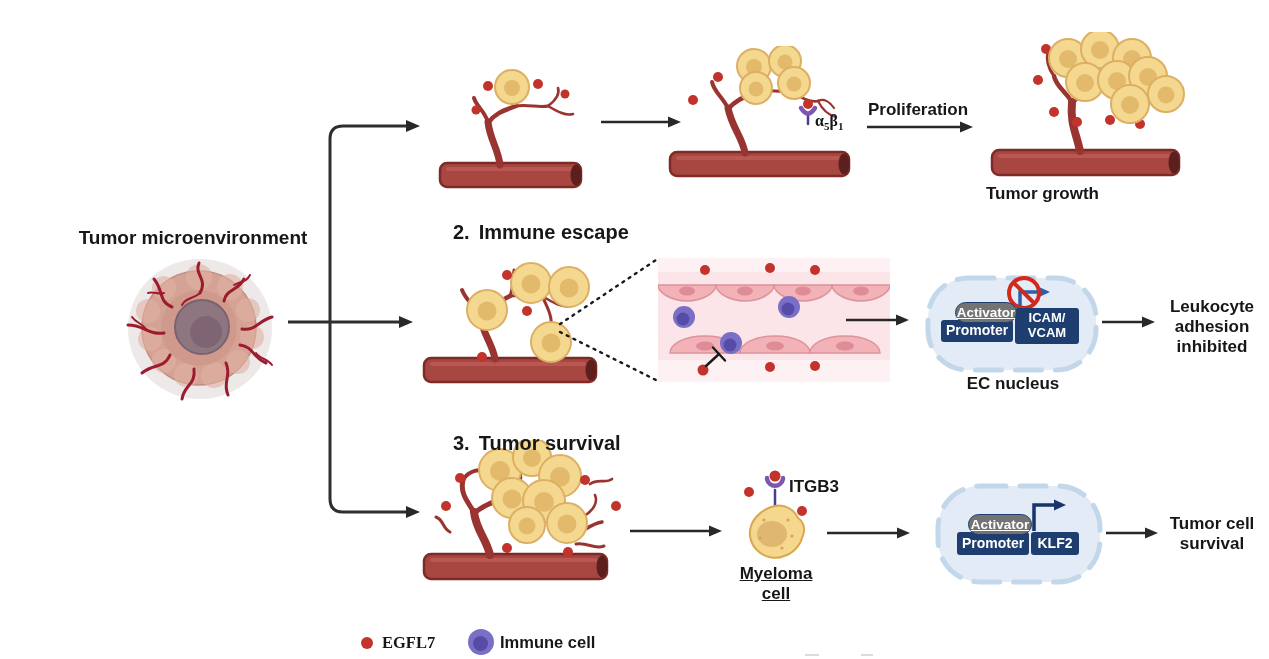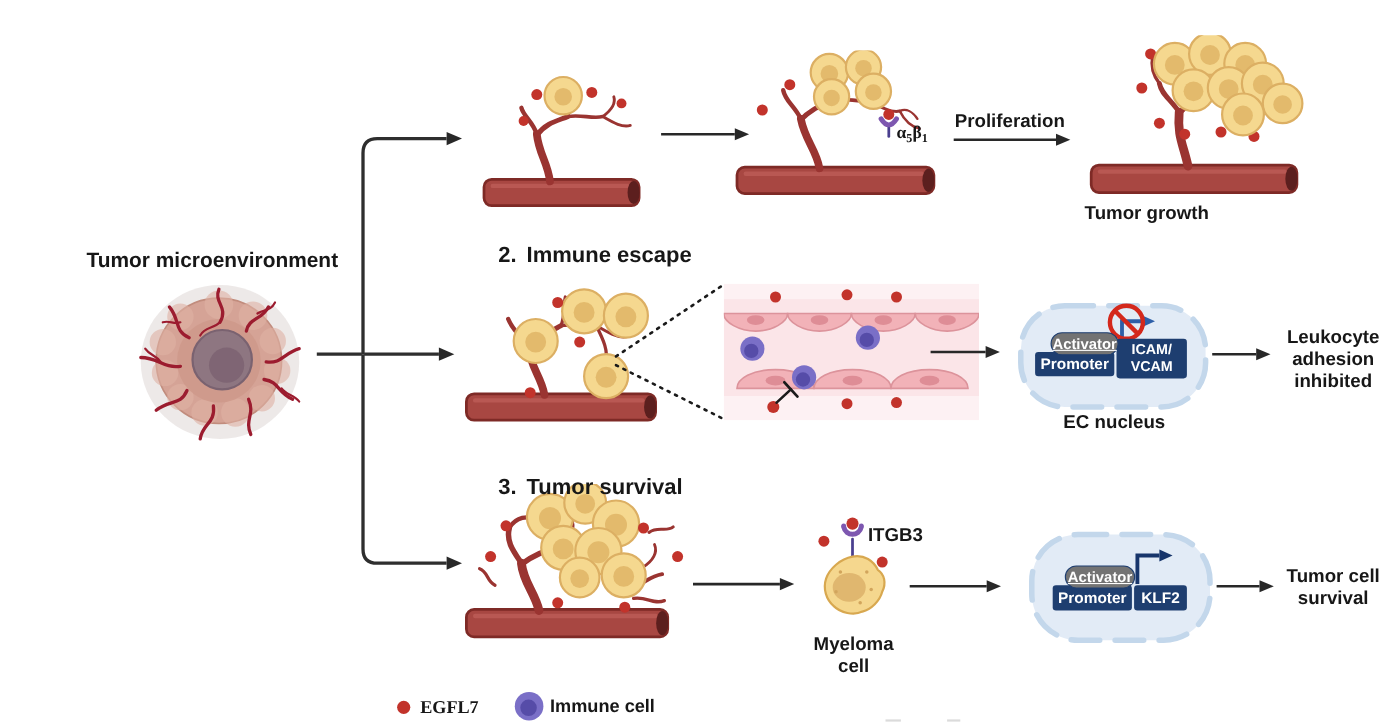--- a/index.html
+++ b/index.html
@@ -397,21 +397,21 @@
           <circle cx="34" cy="58" r="1.6"></circle>
       </g>
     </g>
     <g>
       <circle class="rdot" cx="19" cy="30" r="5"></circle>
         <circle class="rdot" cx="72" cy="49" r="5"></circle>
     </g>
   </svg>
 
   <div class="lbl sub" style="left:789px;top:477px;">ITGB3</div>
-  <div class="lbl sub center" style="left:716px;top:576px;width:120px;">
+  <div class="lbl sub center" style="left:716px;top:564px;width:120px;text-decoration:underline;">
       <span style="display:block">Myeloma</span>
       <span style="display:block">cell</span>
     </div>
 
   <div class="nuc-wrap" style="left:930px;top:476px;width:178px;height:112px;">
     <svg width="178" height="112" viewBox="0 0 178 112" style="left:0;top:0;">
       <rect class="nenv" x="8" y="10" width="162" height="96" rx="42"></rect>
       <rect class="nenvb" x="8" y="10" width="162" height="96" rx="42"></rect>
       <g>
         <path class="tr-navy" d="M104,55 V29 H124"></path>

